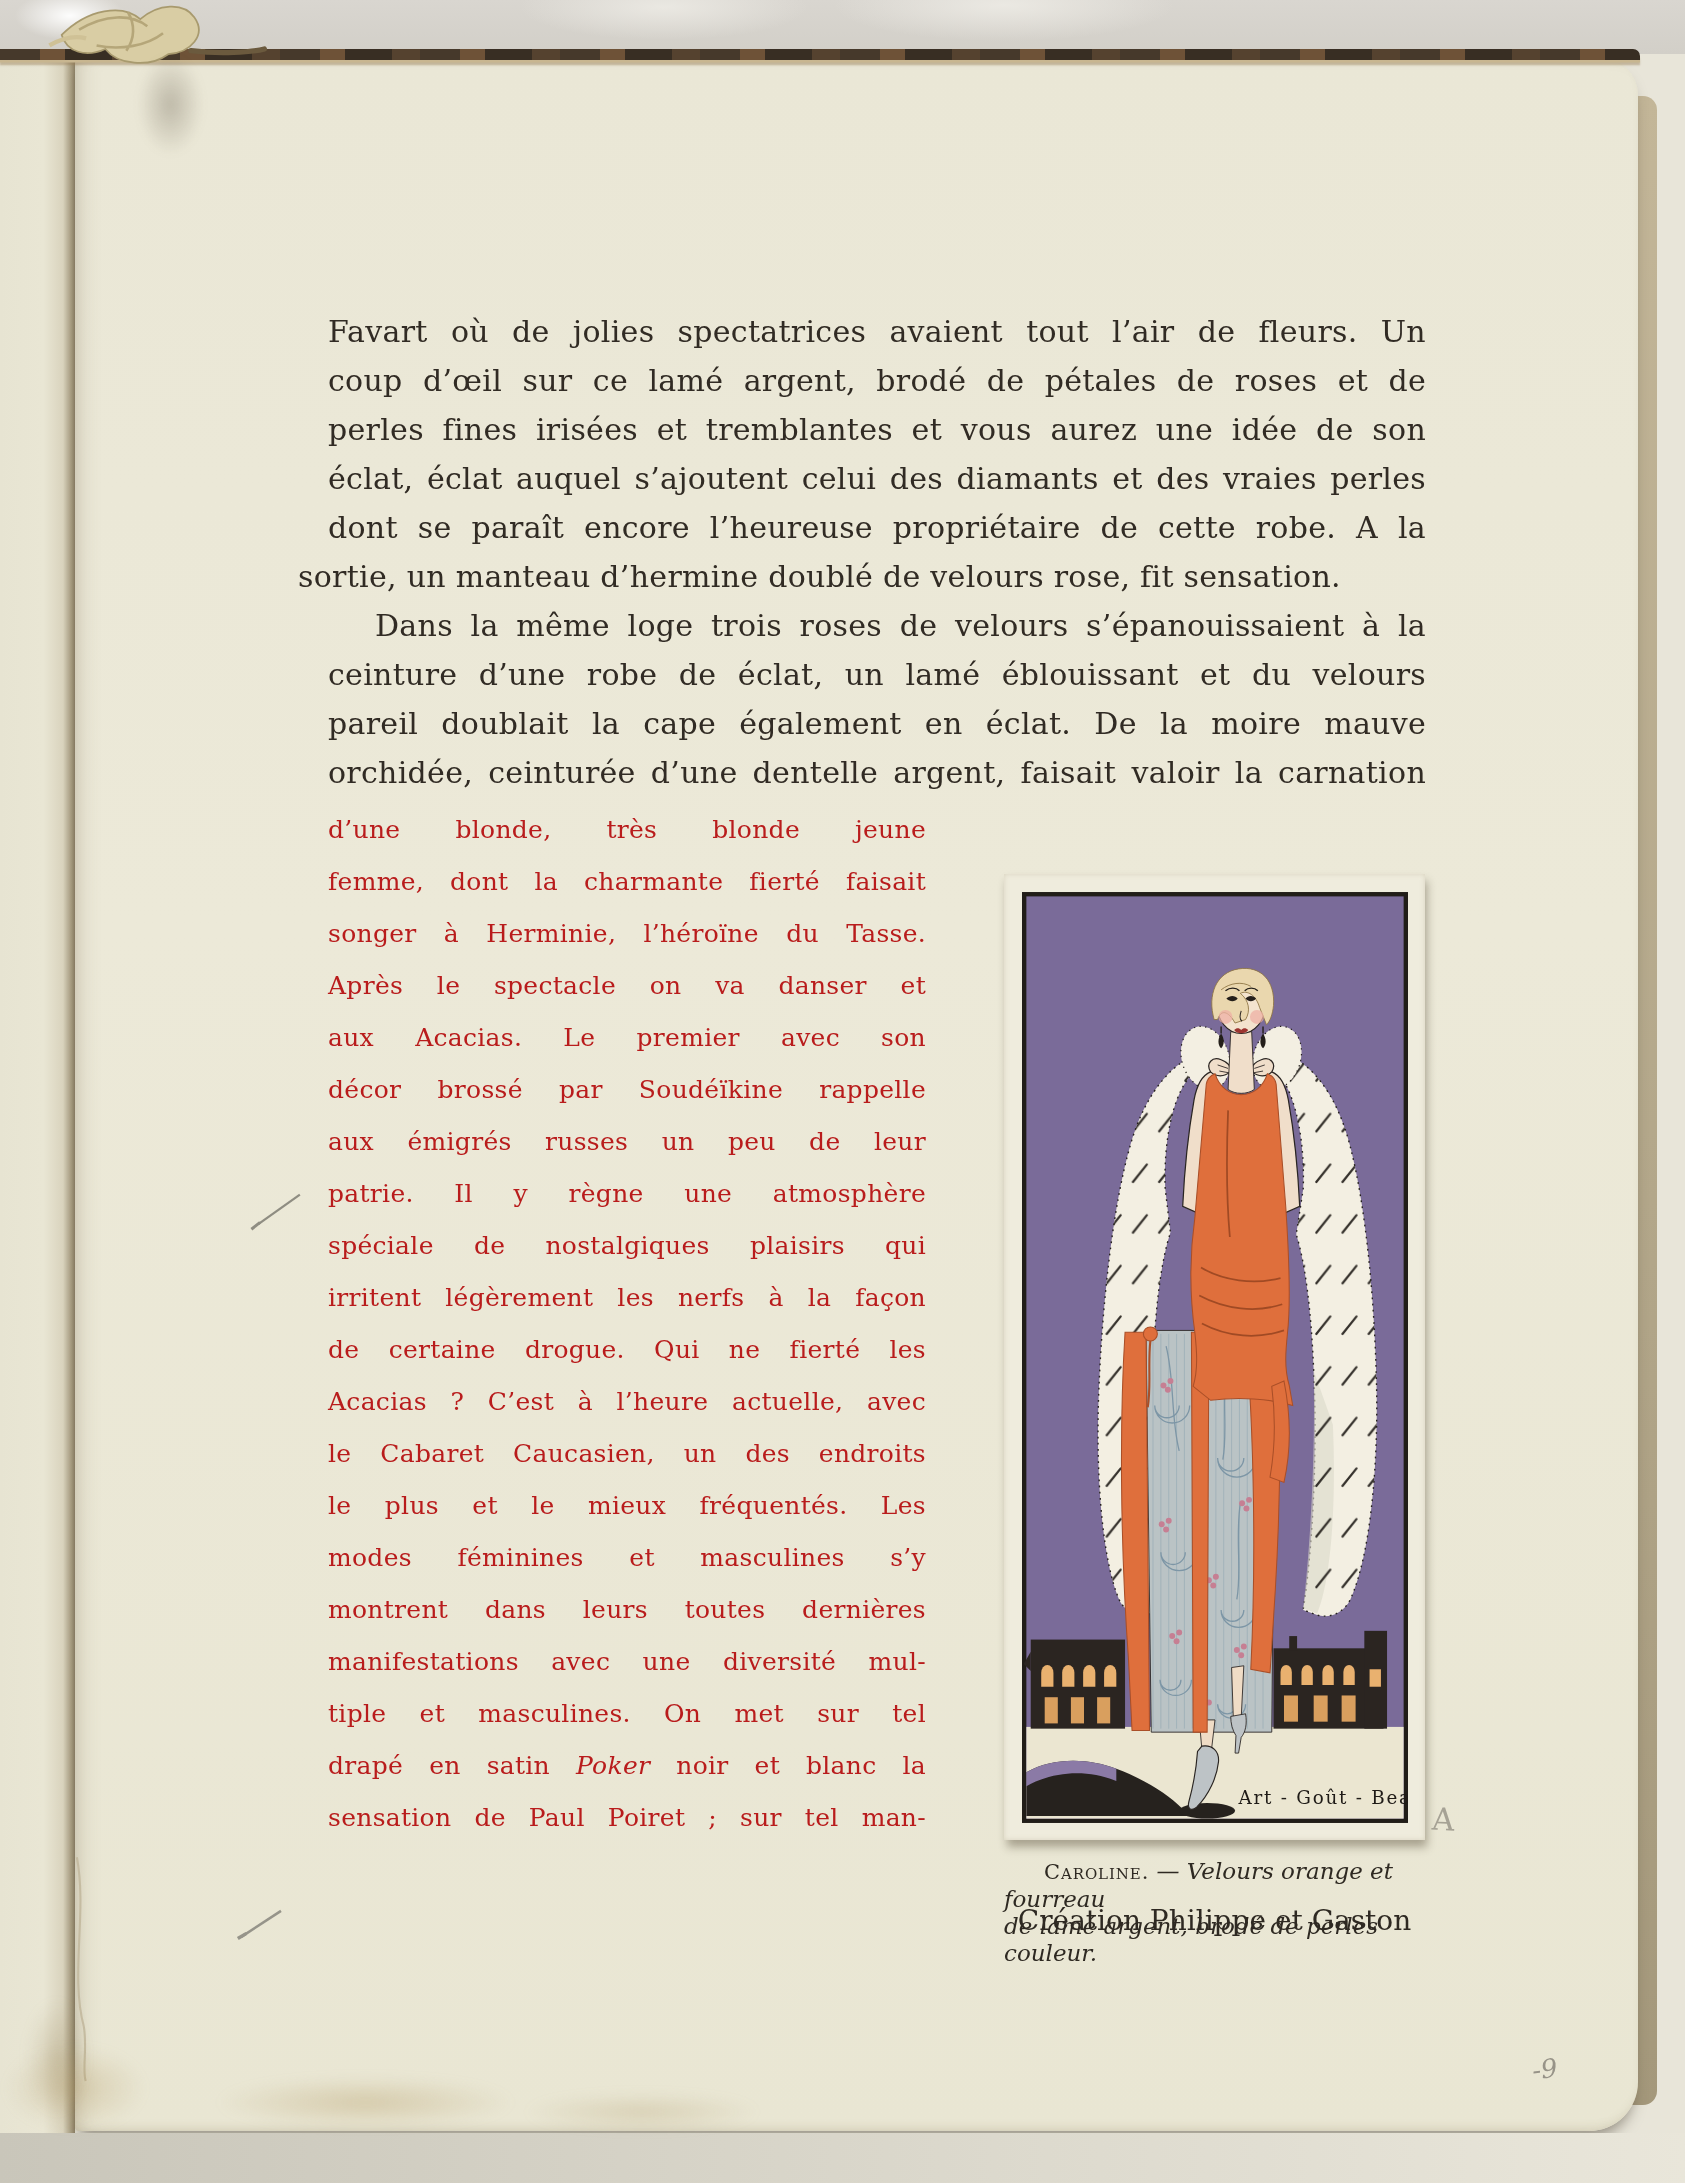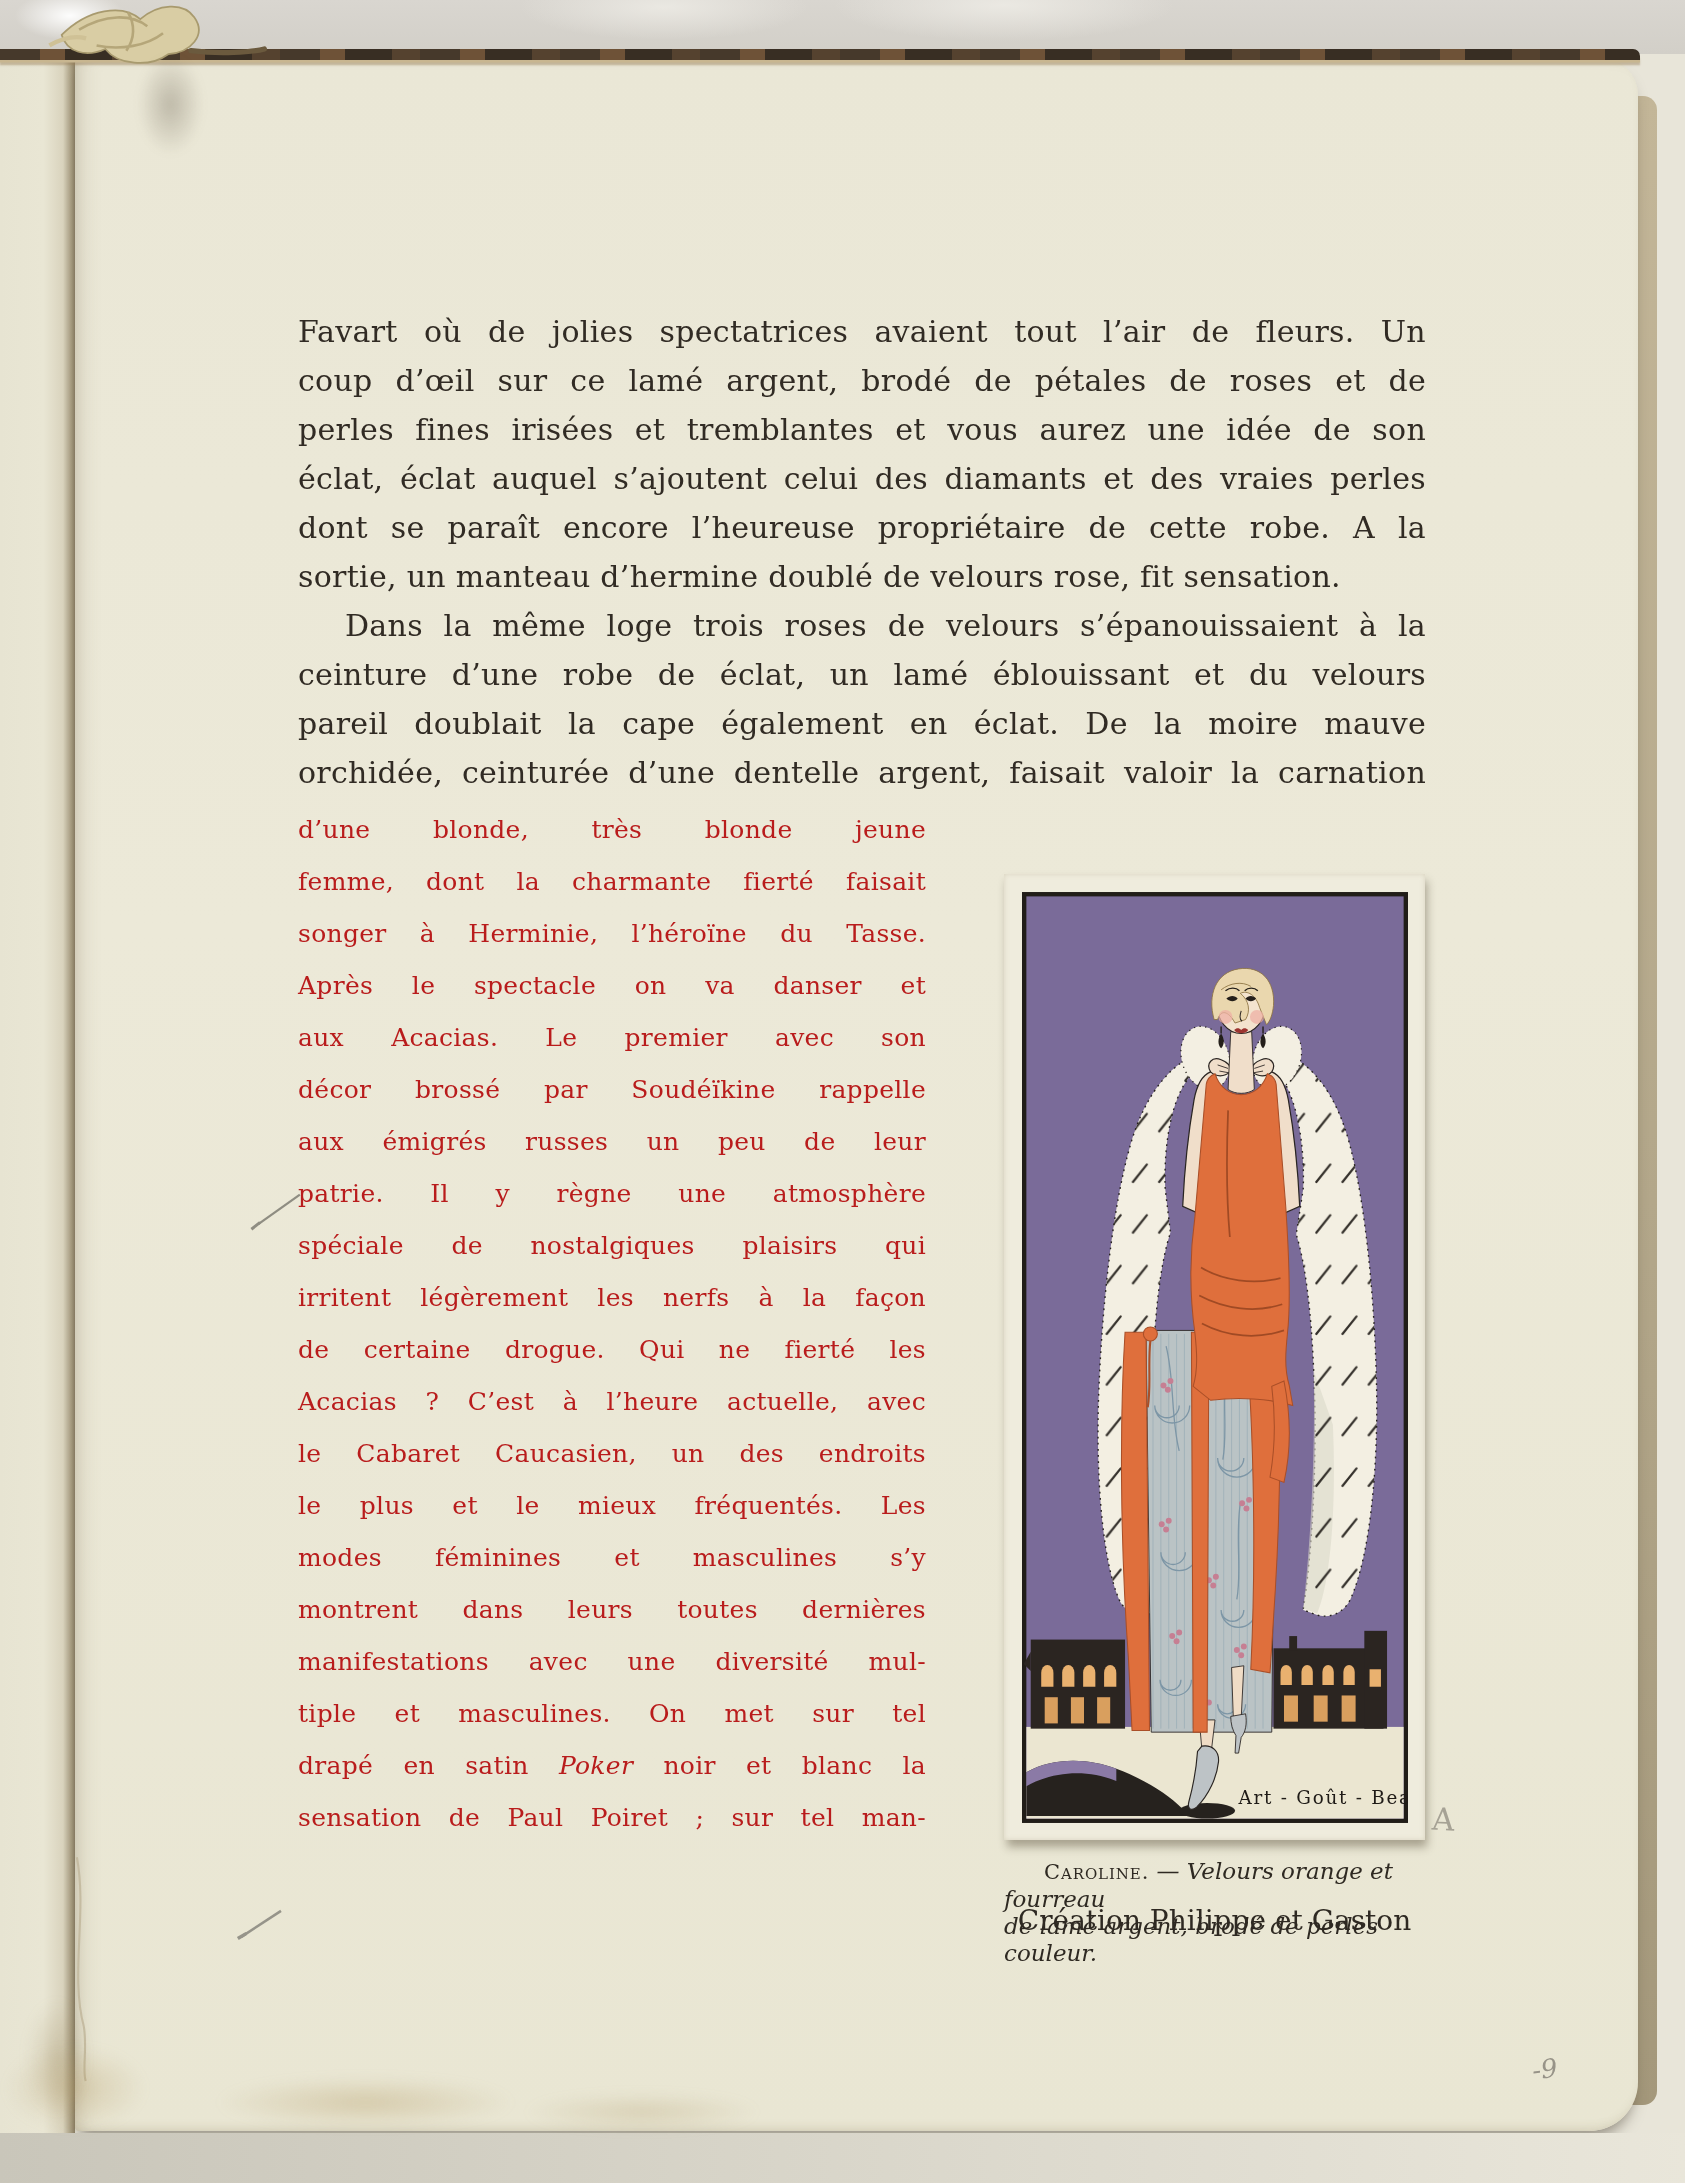--- a/index.html
+++ b/index.html
@@ -38,21 +38,21 @@
 
   
   .scan-bottom{left:0;top:2133px;width:1686px;height:51px;
     background:linear-gradient(90deg,#c9c6ba 0%,#d6d3c7 40%,#e9e6da 100%);}
 
   
   .block1{left:298px;top:307px;width:1128px;font-size:30px;line-height:49px;
     color:#312b24;letter-spacing:0.3px;}
   .block2{left:298px;top:804px;width:628px;font-size:25px;line-height:52px;
     color:#b91c1c;letter-spacing:0.3px;}
-  .jl{text-align:justify;text-align-last:justify;}
+  .jl{text-align:justify;text-align-last:justify;margin-left:30px;}
   .pend{text-align:justify;text-align-last:left;}
   .indent{text-indent:47px;}
 
   
   .plate{left:1004px;top:874px;width:421px;height:966px;background:#efecdd;
     box-shadow:2.6px 7px 8.7px rgba(60,50,30,.38), inset 0 0 5.2px rgba(180,170,140,.35);}
   .plate svg{position:absolute;left:17.5px;top:17.5px;}
 
   
   .caption{left:1004px;top:1850px;width:421px;color:#2e2922;font-size:23px;line-height:27px;margin-top:8px;}

